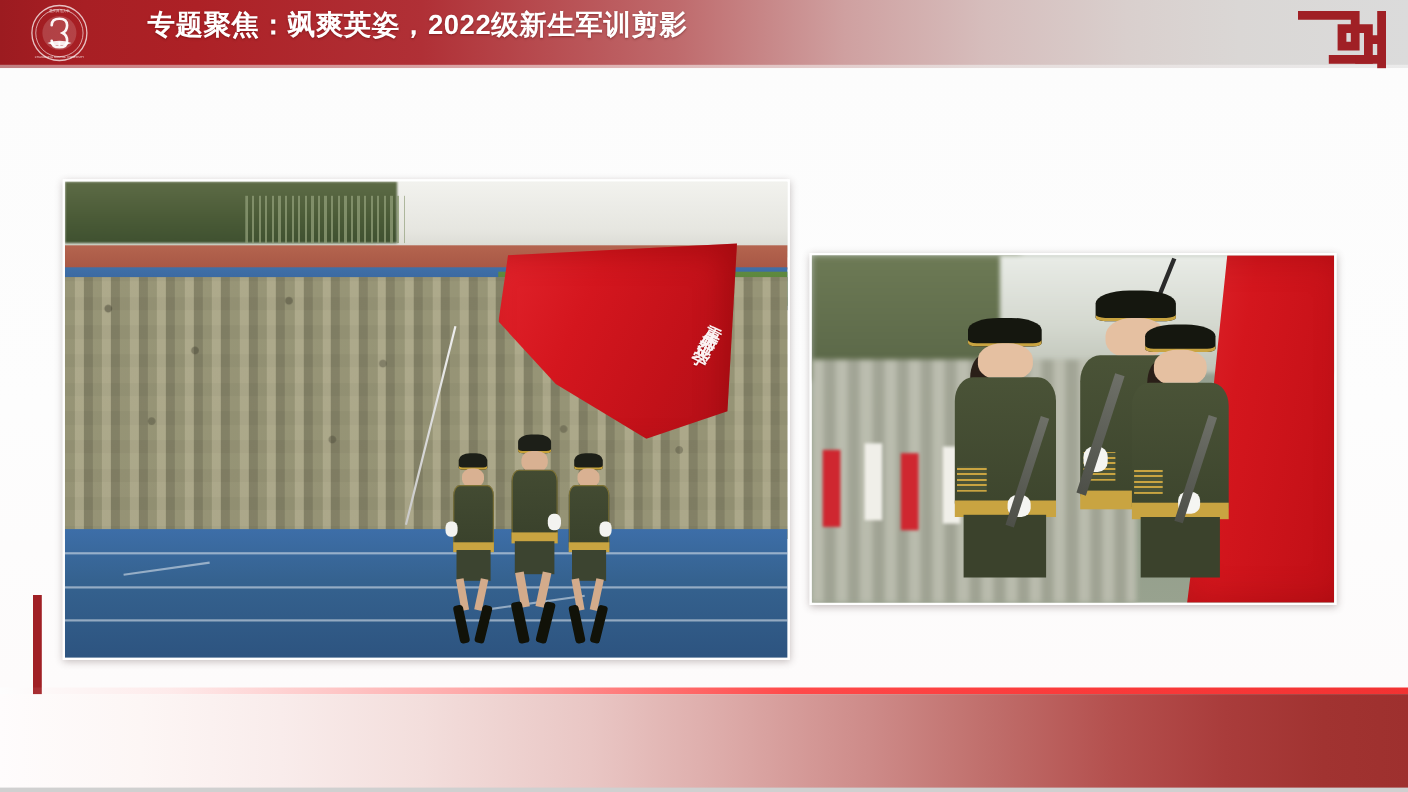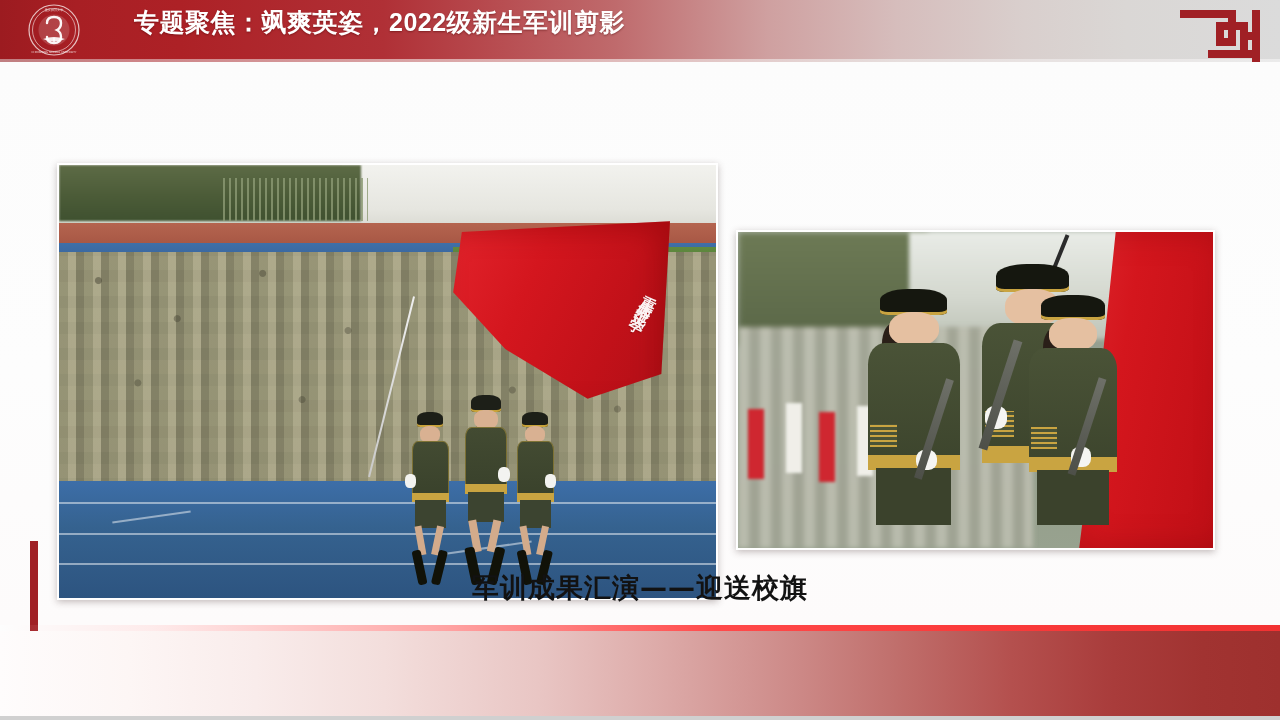--- a/index.html
+++ b/index.html
@@ -400,21 +400,20 @@
             <div class="rg-skirt"></div>
           <div class="rg-glove" style="left:48%;top:60%"></div>
           <div class="rg-rifle" style="left:60%;top:32%"></div>
         </div>
       </div>
 
     </figure>
 
   </div>
 
-  <div id="caption">军训成果汇演——迎送校旗</div>
 
   <div class="ornament" id="ornament-bottom-left">
     <svg viewBox="0 0 100 165" width="100" height="165" aria-hidden="true">
       <g fill="none" stroke="#a02025" stroke-width="8" stroke-linejoin="miter">
         <path d="M16 0 V118 H44 V146 H16"></path>
         <path d="M16 132 H58 V160"></path>
         <path d="M58 146 H106"></path>
         <path d="M30 132 V146"></path>
       </g>
     </svg>

